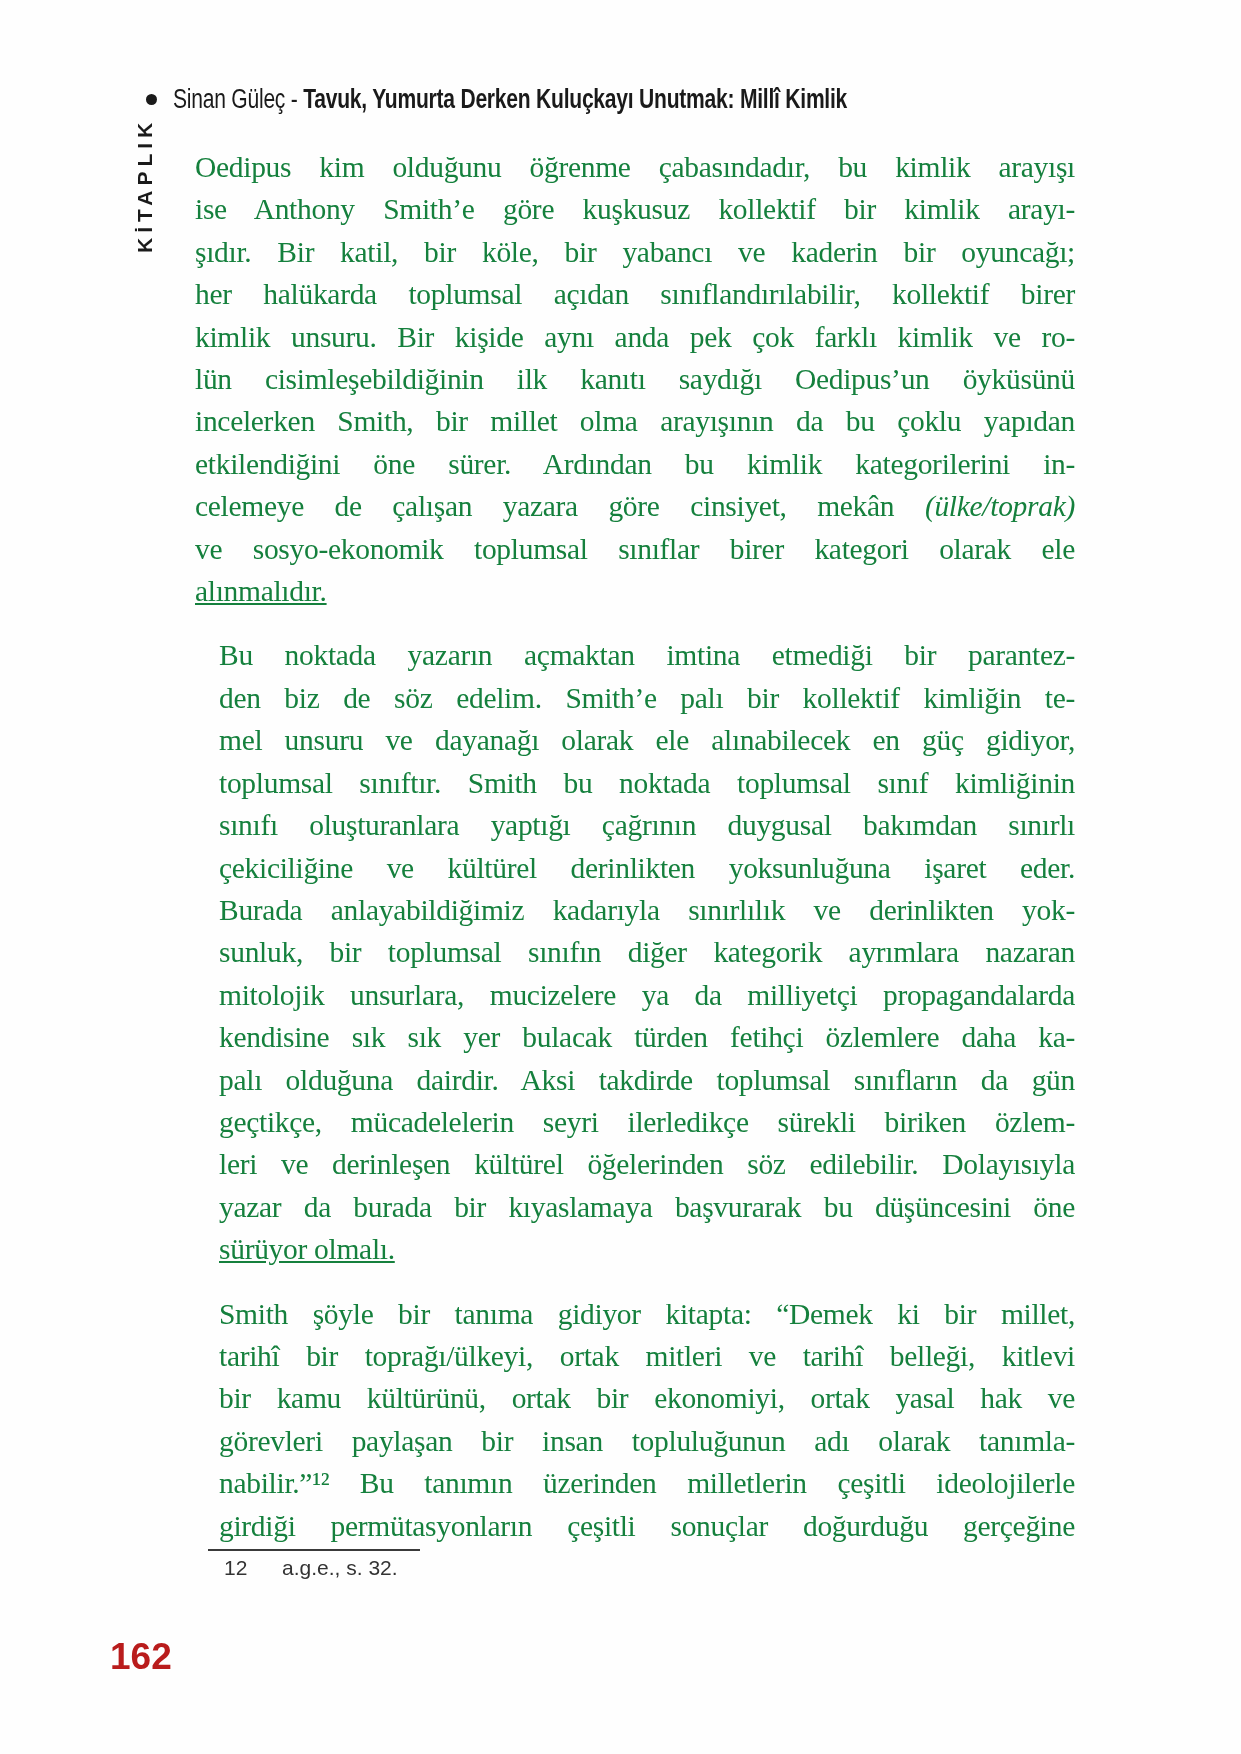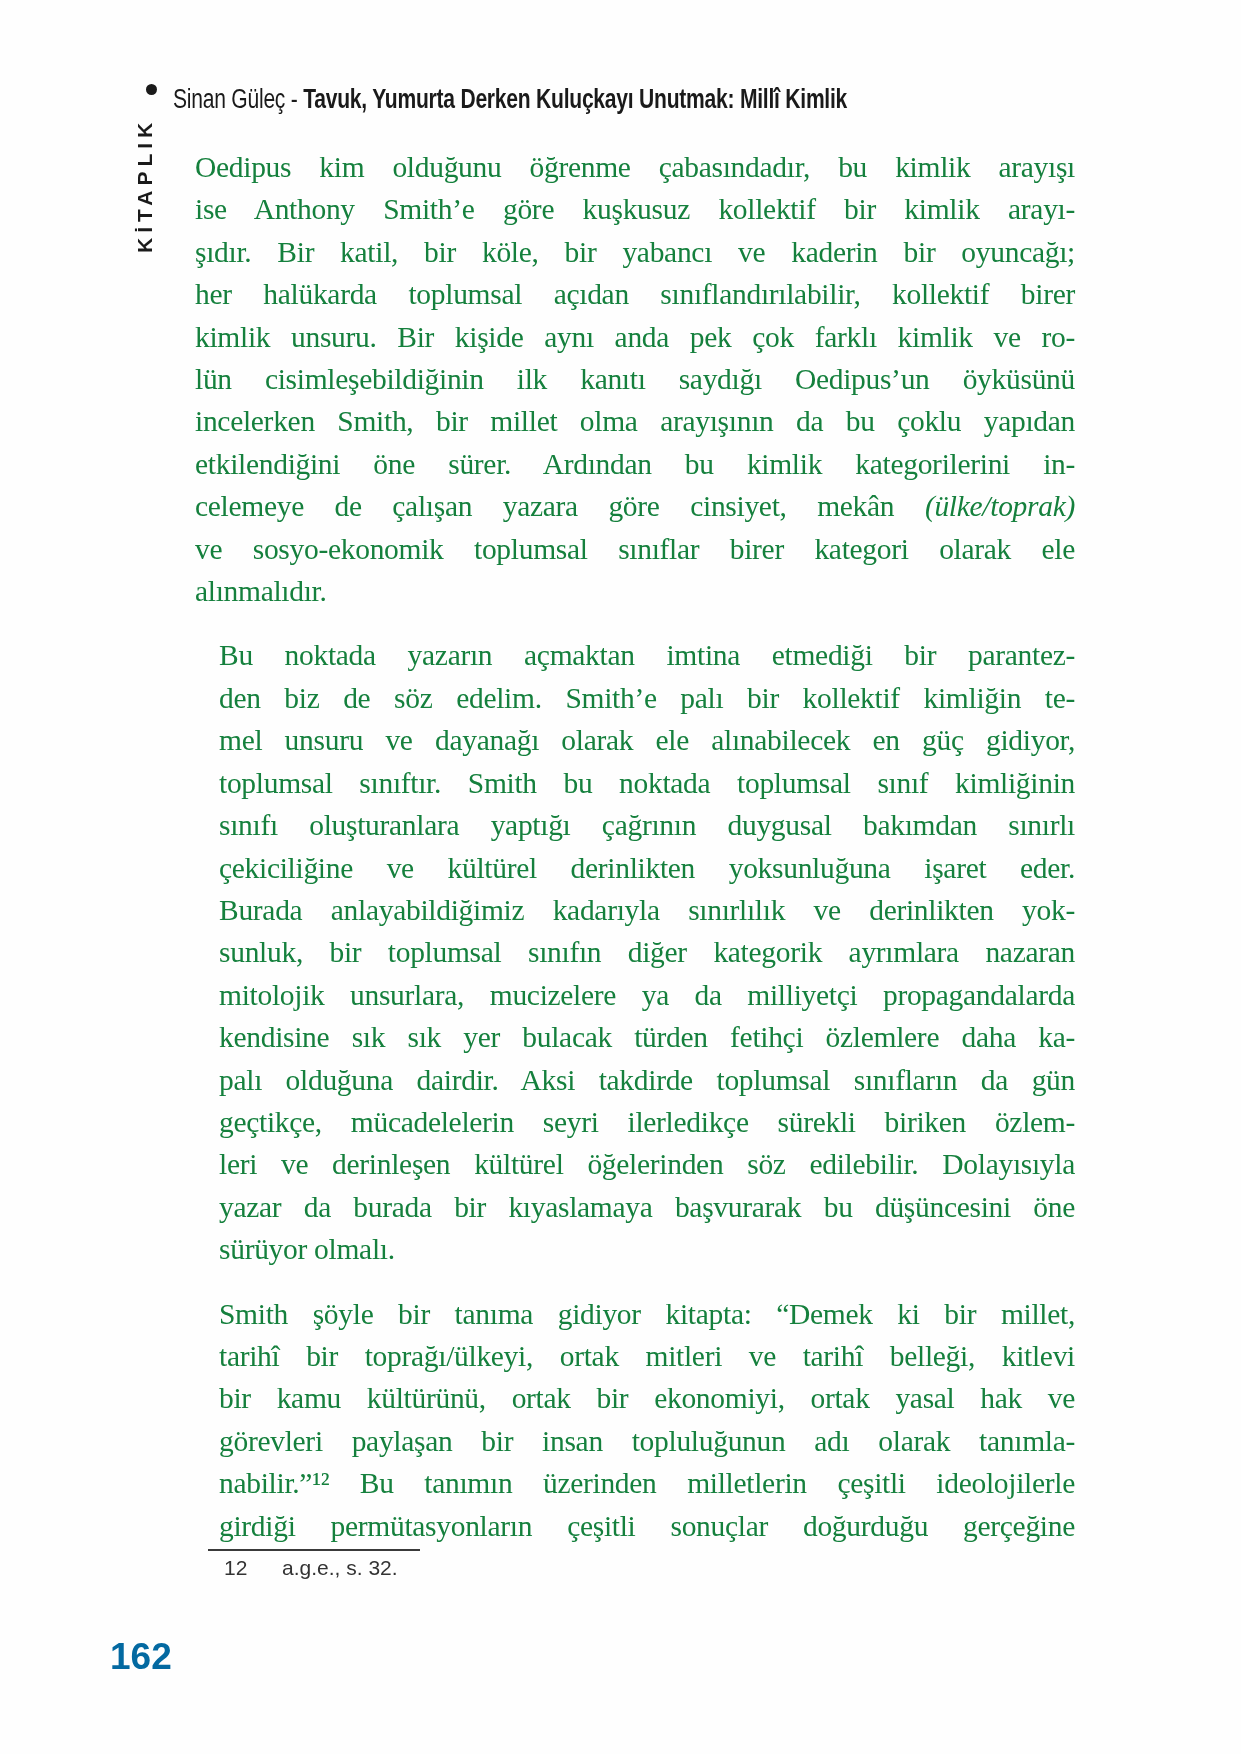--- a/index.html
+++ b/index.html
@@ -12,21 +12,21 @@
     overflow: hidden;
     font-family: "Liberation Serif", serif;
   }
 
   
   .header {
     position: absolute;
     left: 146px;
     top: 84px;
     display: flex;
-    align-items: flex-start;
+    align-items: center;
     white-space: nowrap;
   }
   .header .dot {
     width: 11px;
     height: 11px;
     border-radius: 50%;
     background: #1a1a1a;
     margin-right: 16px;
     flex: 0 0 auto;
   }
@@ -67,21 +67,21 @@
     line-height: 42.4px;
     color: #15803d;
     letter-spacing: -0.3px;
   }
   .para + .para { margin-top: 22px; margin-left: 24px; }
   .line {
     text-align: justify;
     text-align-last: justify;
     white-space: normal;
   }
-  .line.short { text-align-last: left; }
+  .line.short { text-align-last: left; text-decoration: underline; }
   .it { font-style: italic; }
 
   
   .footnote-sep {
     position: absolute;
     left: 208px;
     top: 1549px;
     width: 212px;
     height: 2px;
     background: #3a3a3a;
@@ -98,21 +98,21 @@
   .footnote .fn-num { display: inline-block; width: 58px; }
 
   
   .page-number {
     position: absolute;
     left: 110px;
     top: 1636px;
     font-family: "Liberation Sans", sans-serif;
     font-weight: 700;
     font-size: 37px;
-    color: #0369a1;
+    color: #b91c1c;
     letter-spacing: 0;
   }
 </style>
 </head>
 <body>
 
 <div class="page">
 
   <div class="header">
     <div class="dot"></div>

